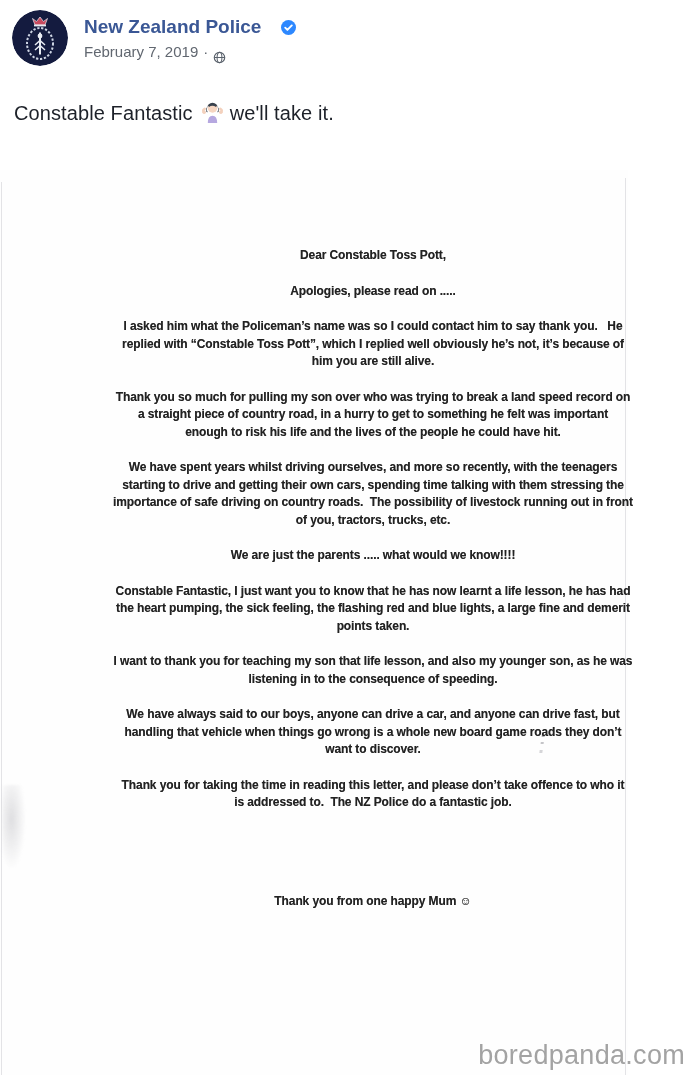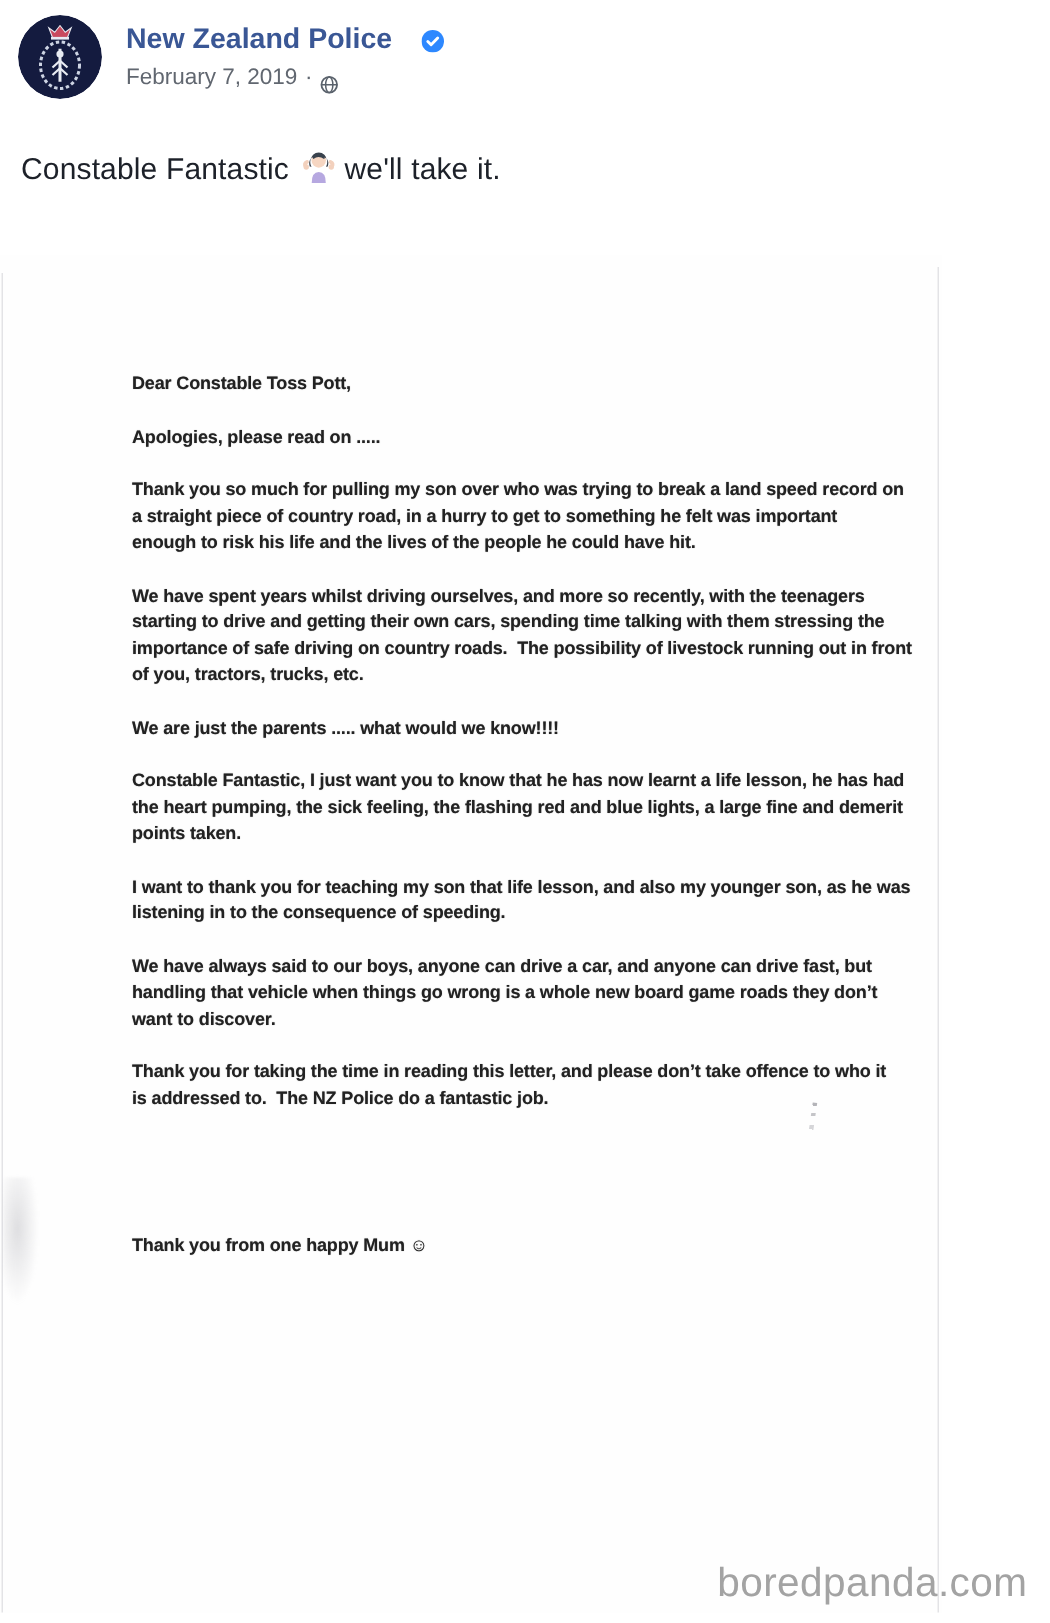--- a/index.html
+++ b/index.html
@@ -23,21 +23,21 @@
   .meta-row .dot{color:var(--meta-text);}
   .globe{width:13px; height:13px; display:inline-block; margin-top:1px;}
 
   
   .post-text{position:absolute; left:14px; top:91px; right:10px;
     font-size:20px; line-height:45px; color:var(--post-text); letter-spacing:0.1px;}
   .emoji{display:inline-block; width:25px; height:25px; vertical-align:-4px; margin:0 5px 0 7px;}
 
   
   .letter-photo{position:absolute; left:0; top:170px; width:628px; height:905px;
-    background:#fefefe; cursor:pointer;}
+    background:#fefefe; cursor:pointer;text-align:center;}
   .edge{position:absolute; width:1px; background:#e3e3e6;}
   .edge.left{left:1px; top:12px; bottom:0;}
   .edge.right{right:2px; top:8px; bottom:0;}
   .smudge{position:absolute; left:2px; top:615px; width:24px; height:85px;
     background:radial-gradient(ellipse at 40% 40%, rgba(150,150,158,0.30), rgba(150,150,158,0.0) 70%);
     filter:blur(1px);}
   .pen-mark{position:absolute; left:540px; top:565px; width:3px; height:26px;
     background:linear-gradient(to bottom, rgba(90,90,100,.45) 0 2px, transparent 2px 7px,
       rgba(90,90,100,.35) 7px 9px, transparent 9px 15px, rgba(120,120,130,.3) 15px 18px, transparent 18px);
     transform:rotate(8deg);}
@@ -111,20 +111,23 @@
 
   <div class="letter-photo">
     <div class="edge left"></div>
     <div class="edge right"></div>
     <div class="smudge"></div>
     <div class="pen-mark"></div>
 
     <div class="letter-text">
       <p>Dear Constable Toss Pott,</p>
       <p>Apologies, please read on .....</p>
+      <p>I asked him what the Policeman’s name was so I could contact him to say thank you.&nbsp;&nbsp; He
+replied with “Constable Toss Pott”, which I replied well obviously he’s not, it’s because of
+him you are still alive.</p>
       <p>Thank you so much for pulling my son over who was trying to break a land speed record on
 a straight piece of country road, in a hurry to get to something he felt was important
 enough to risk his life and the lives of the people he could have hit.</p>
       <p>We have spent years whilst driving ourselves, and more so recently, with the teenagers
 starting to drive and getting their own cars, spending time talking with them stressing the
 importance of safe driving on country roads.&nbsp; The possibility of livestock running out in front
 of you, tractors, trucks, etc.</p>
       <p>We are just the parents ..... what would we know!!!!</p>
       <p>Constable Fantastic, I just want you to know that he has now learnt a life lesson, he has had
 the heart pumping, the sick feeling, the flashing red and blue lights, a large fine and demerit

